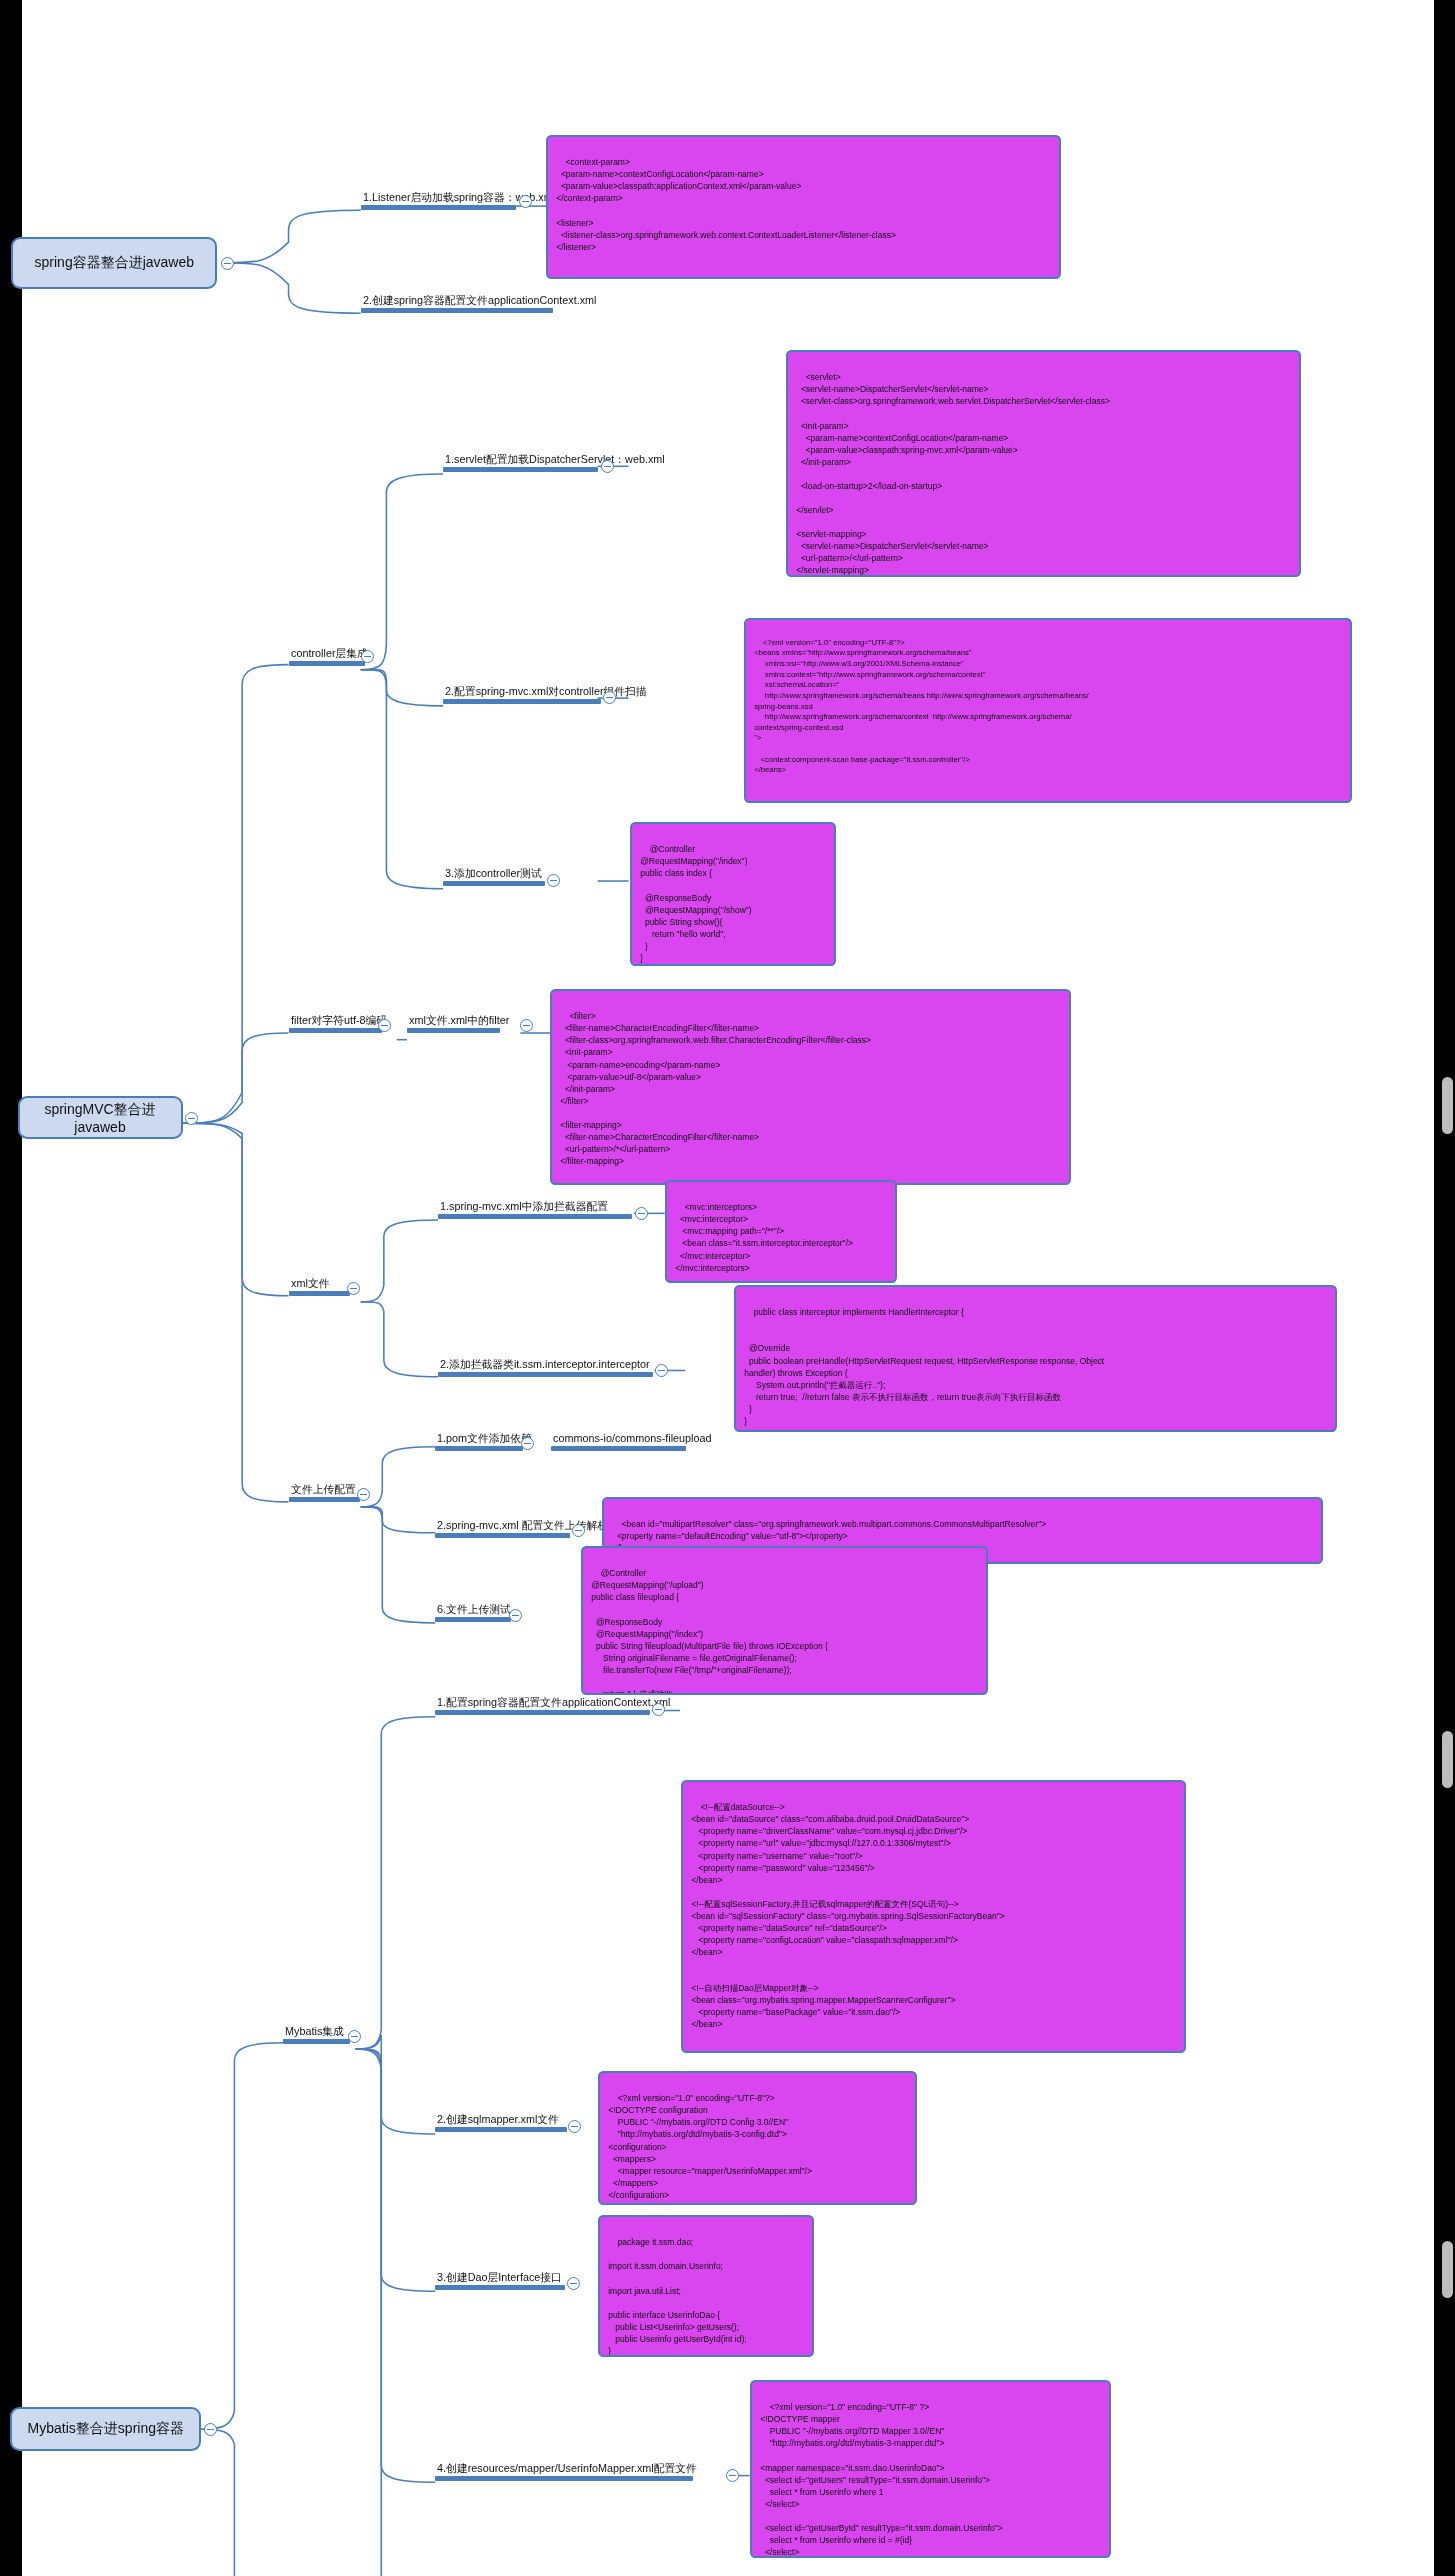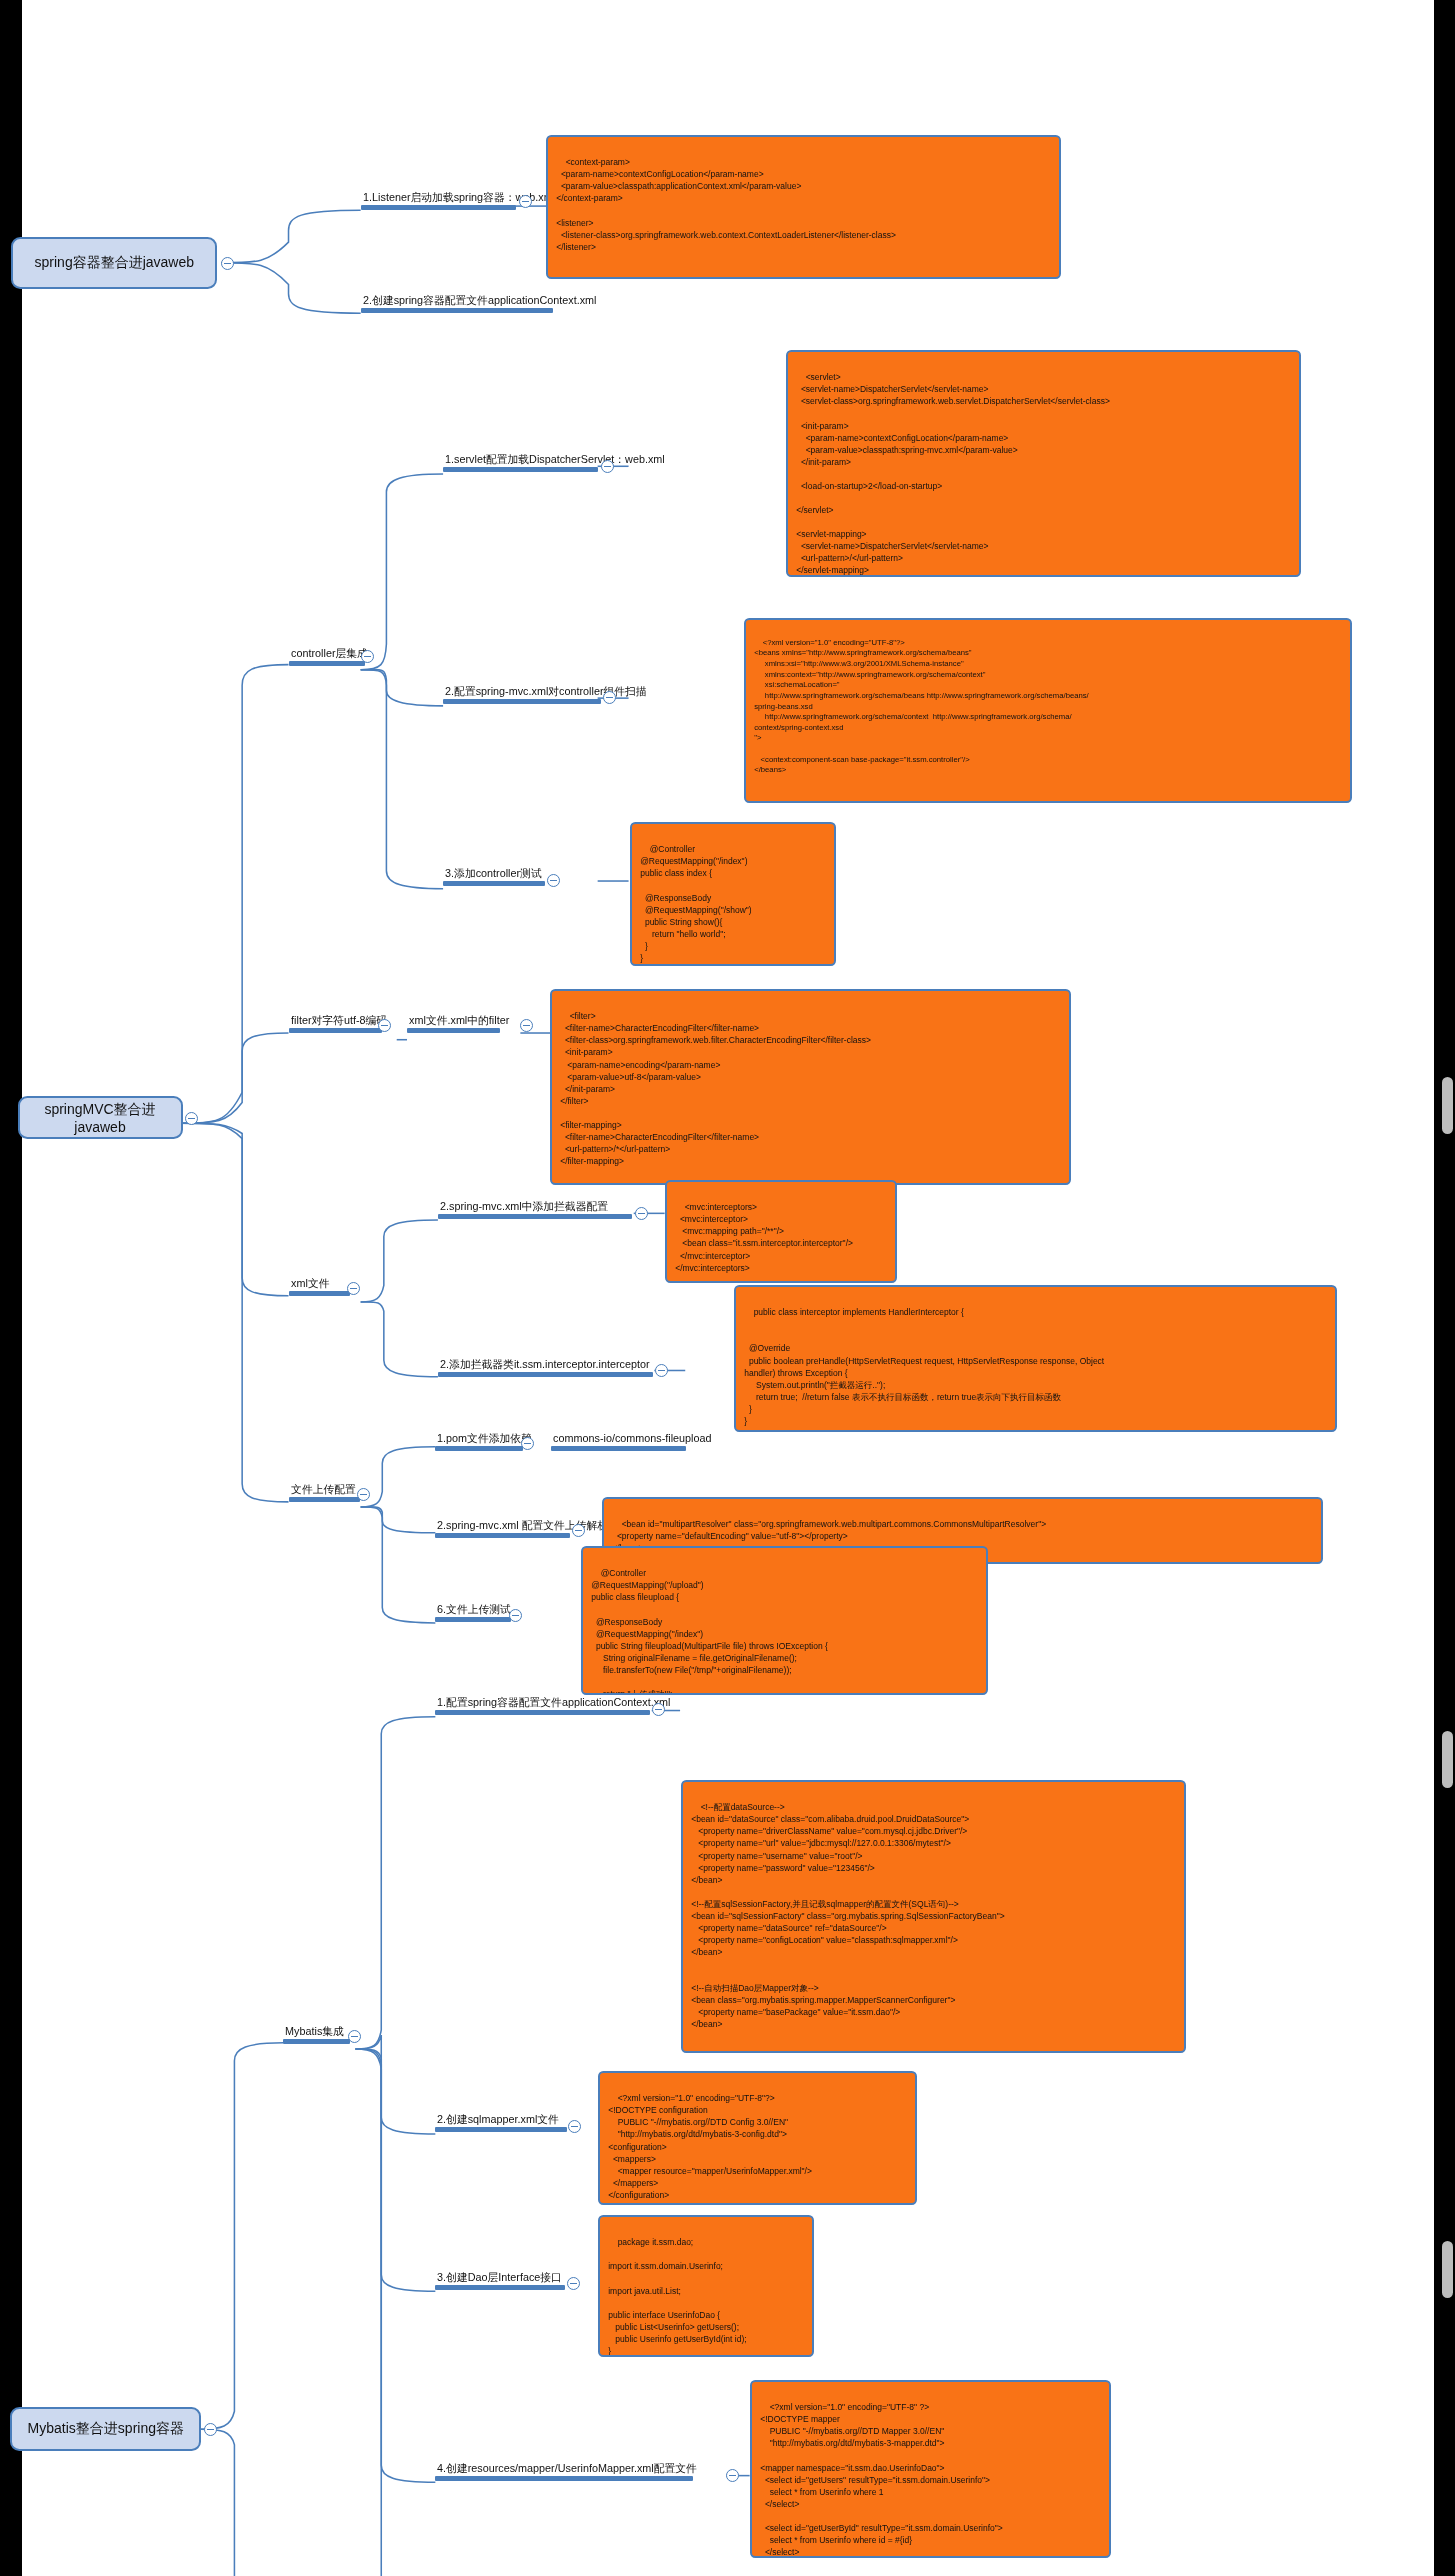--- a/index.html
+++ b/index.html
@@ -23,21 +23,21 @@
   .node .lbl{font-size:10.8px;color:#111;white-space:nowrap;line-height:1.15;padding:0 2.1px 1.5px 2.1px;}
   .node .bar{height:4.6px;background:#4a7ebb;border-radius:1px;}
 
   
   .toggle{position:absolute;width:13px;height:13px;border:1px solid #4a7ebb;border-radius:50%;
           background:#fff;box-sizing:border-box;}
   .toggle::before{content:"";position:absolute;left:2.1px;right:2.1px;top:50%;height:1px;
           margin-top:-0.5px;background:#4a7ebb;}
 
   
-  .code{position:absolute;background:#f97316;border:2.1px solid #4a7ebb;border-radius:5.2px;
+  .code{position:absolute;background:#d946ef;border:2.1px solid #4a7ebb;border-radius:5.2px;
         box-sizing:border-box;padding:7.2px 8.2px;font-size:8.5px;line-height:1.42;
         white-space:pre;color:#111;overflow:hidden;
         font-family:"Liberation Sans","DejaVu Sans",sans-serif;}
   .code.sm{font-size:7.7px;line-height:1.38;}
 
   svg.links{position:absolute;left:0;top:0;width:1456px;height:3250px;pointer-events:none;}
 </style>
 </head>
 <body>
 
@@ -235,21 +235,21 @@
 &lt;/filter-mapping&gt;</span>
   </div>
 
   <div class="node" style="left:289px;top:1277px;width:61px;">
     <div class="lbl">xml文件</div>
     <div class="bar"></div>
   </div>
   <div class="toggle" style="left:347px;top:1282px;"></div>
 
   <div class="node" style="left:438px;top:1200px;width:194px;">
-    <div class="lbl">2.spring-mvc.xml中添加拦截器配置</div>
+    <div class="lbl">1.spring-mvc.xml中添加拦截器配置</div>
     <div class="bar"></div>
   </div>
   <div class="toggle" style="left:635px;top:1207px;"></div>
 
   <div class="code" style="left:665px;top:1180px;width:232px;height:103px;">
     <span>&lt;mvc:interceptors&gt;
   &lt;mvc:interceptor&gt;
    &lt;mvc:mapping path="/**"/&gt;
    &lt;bean class="it.ssm.interceptor.interceptor"/&gt;
   &lt;/mvc:interceptor&gt;

